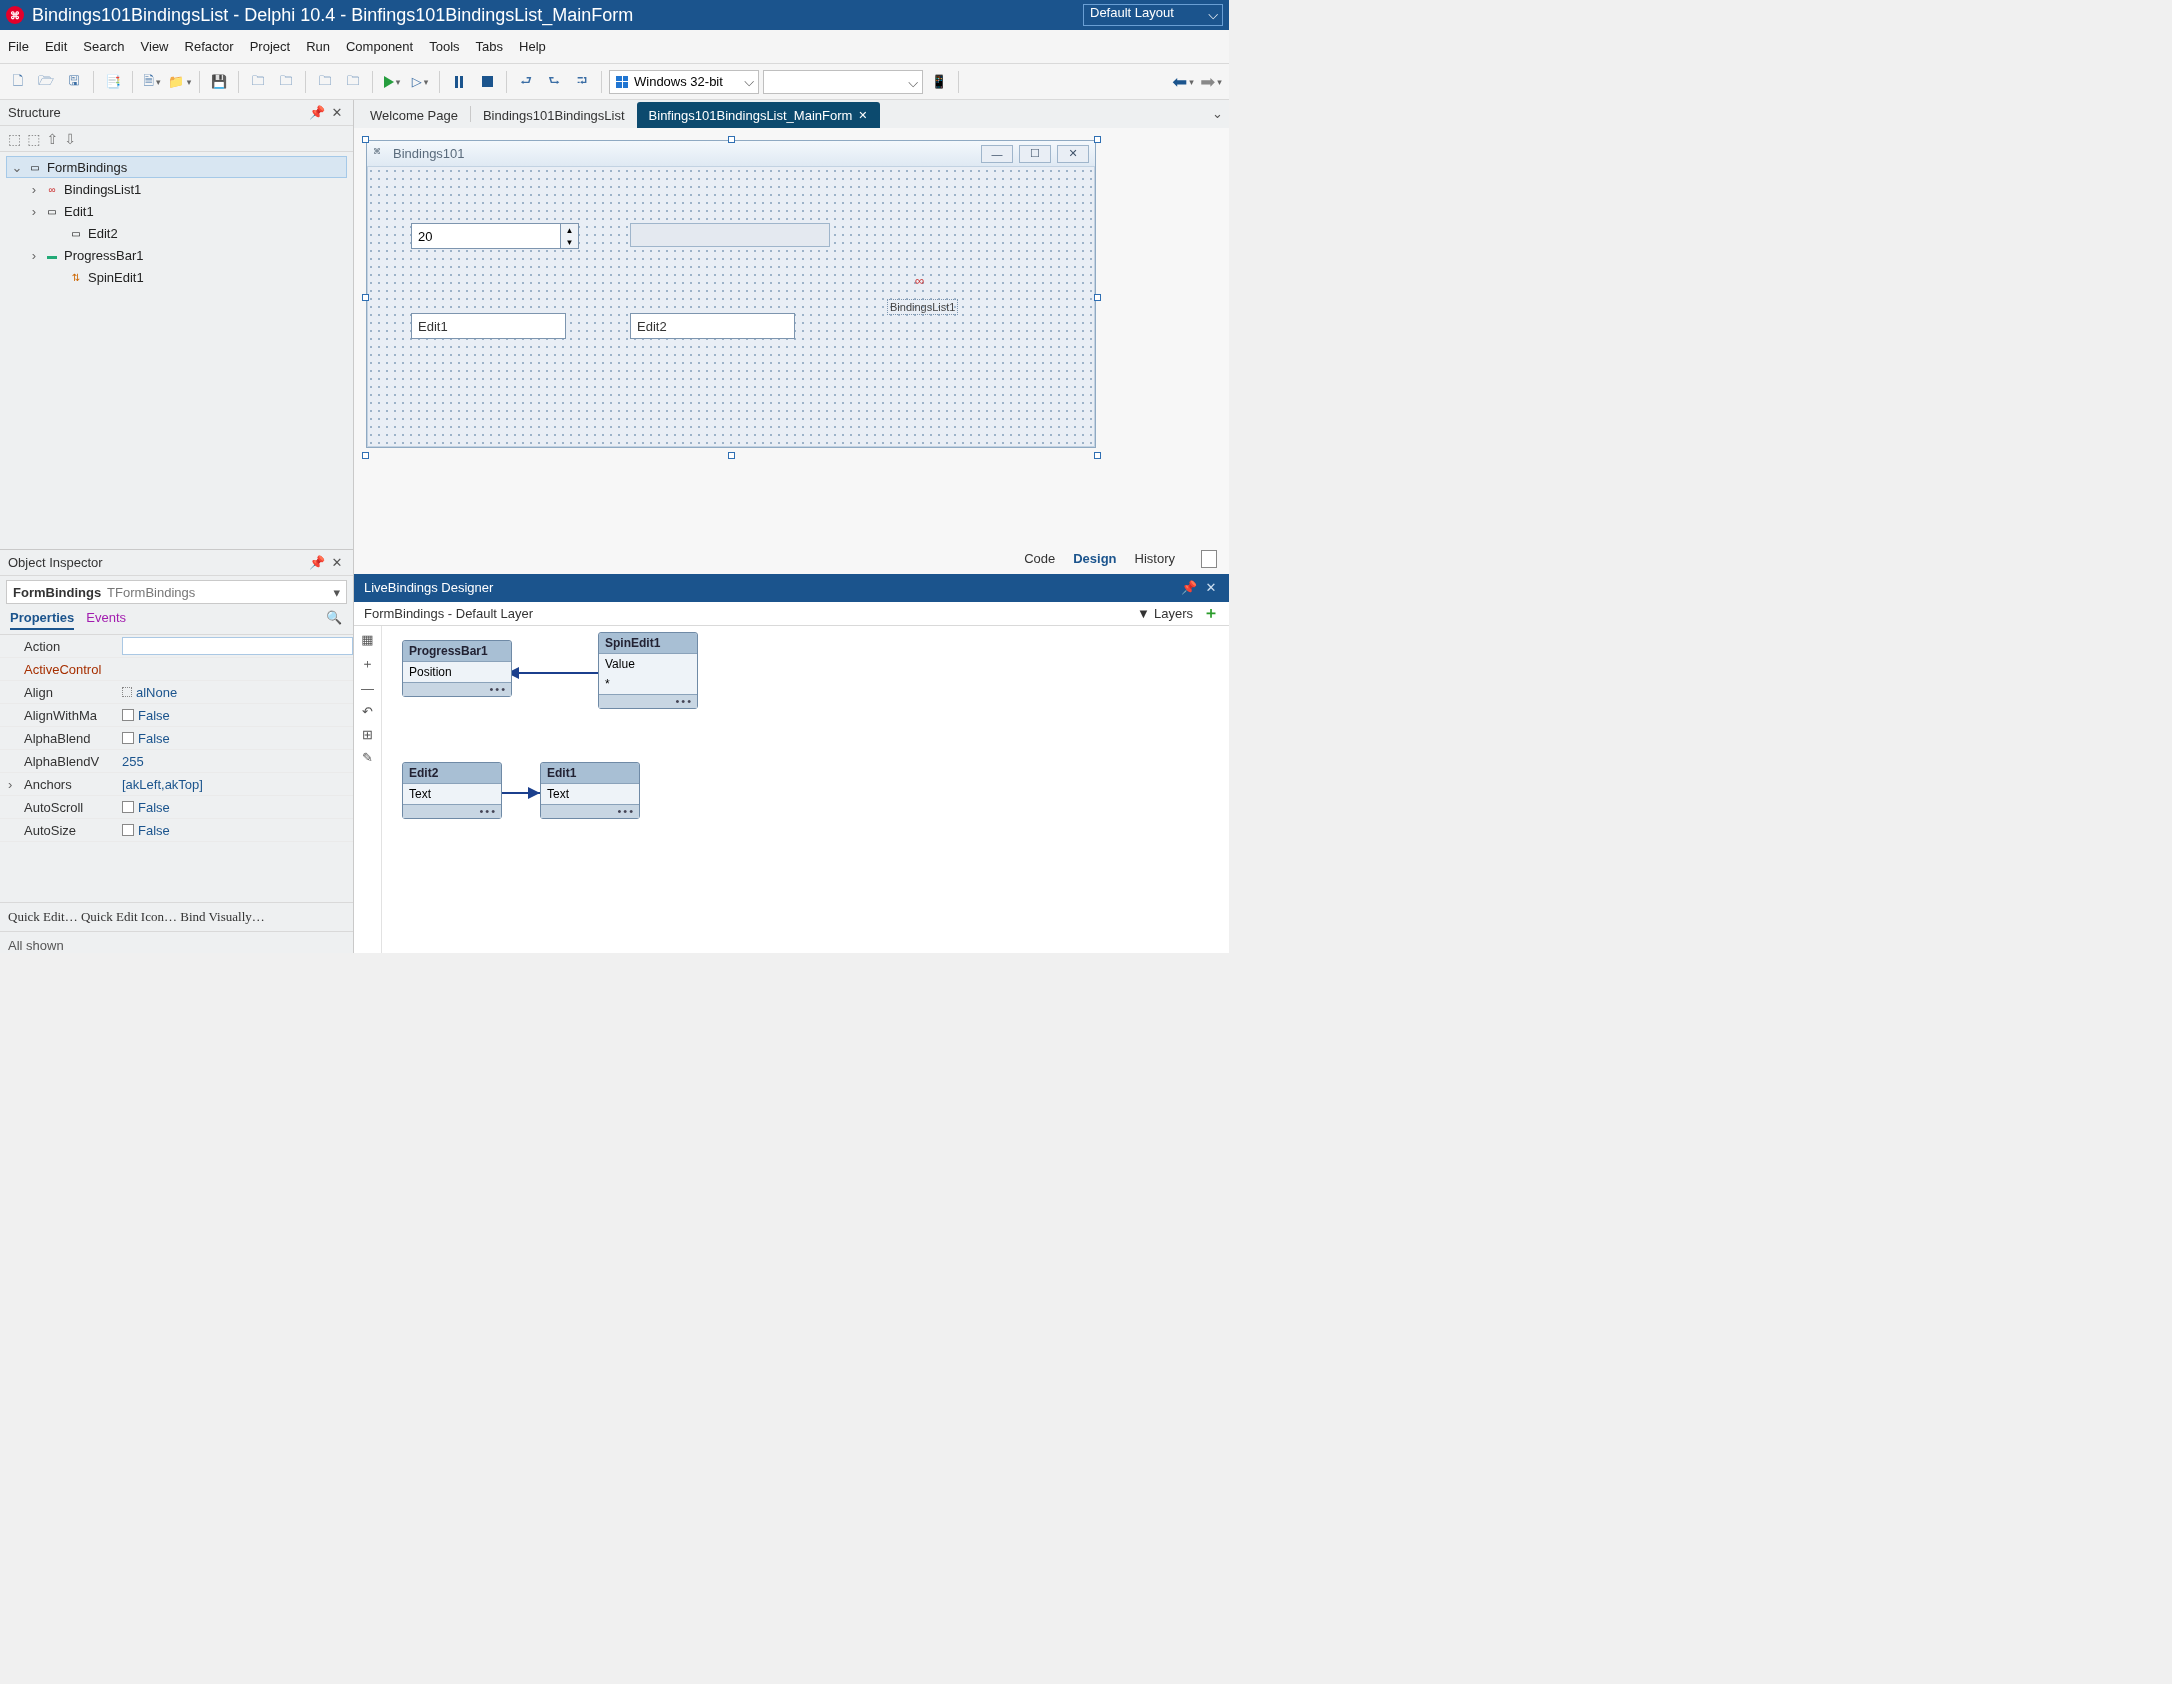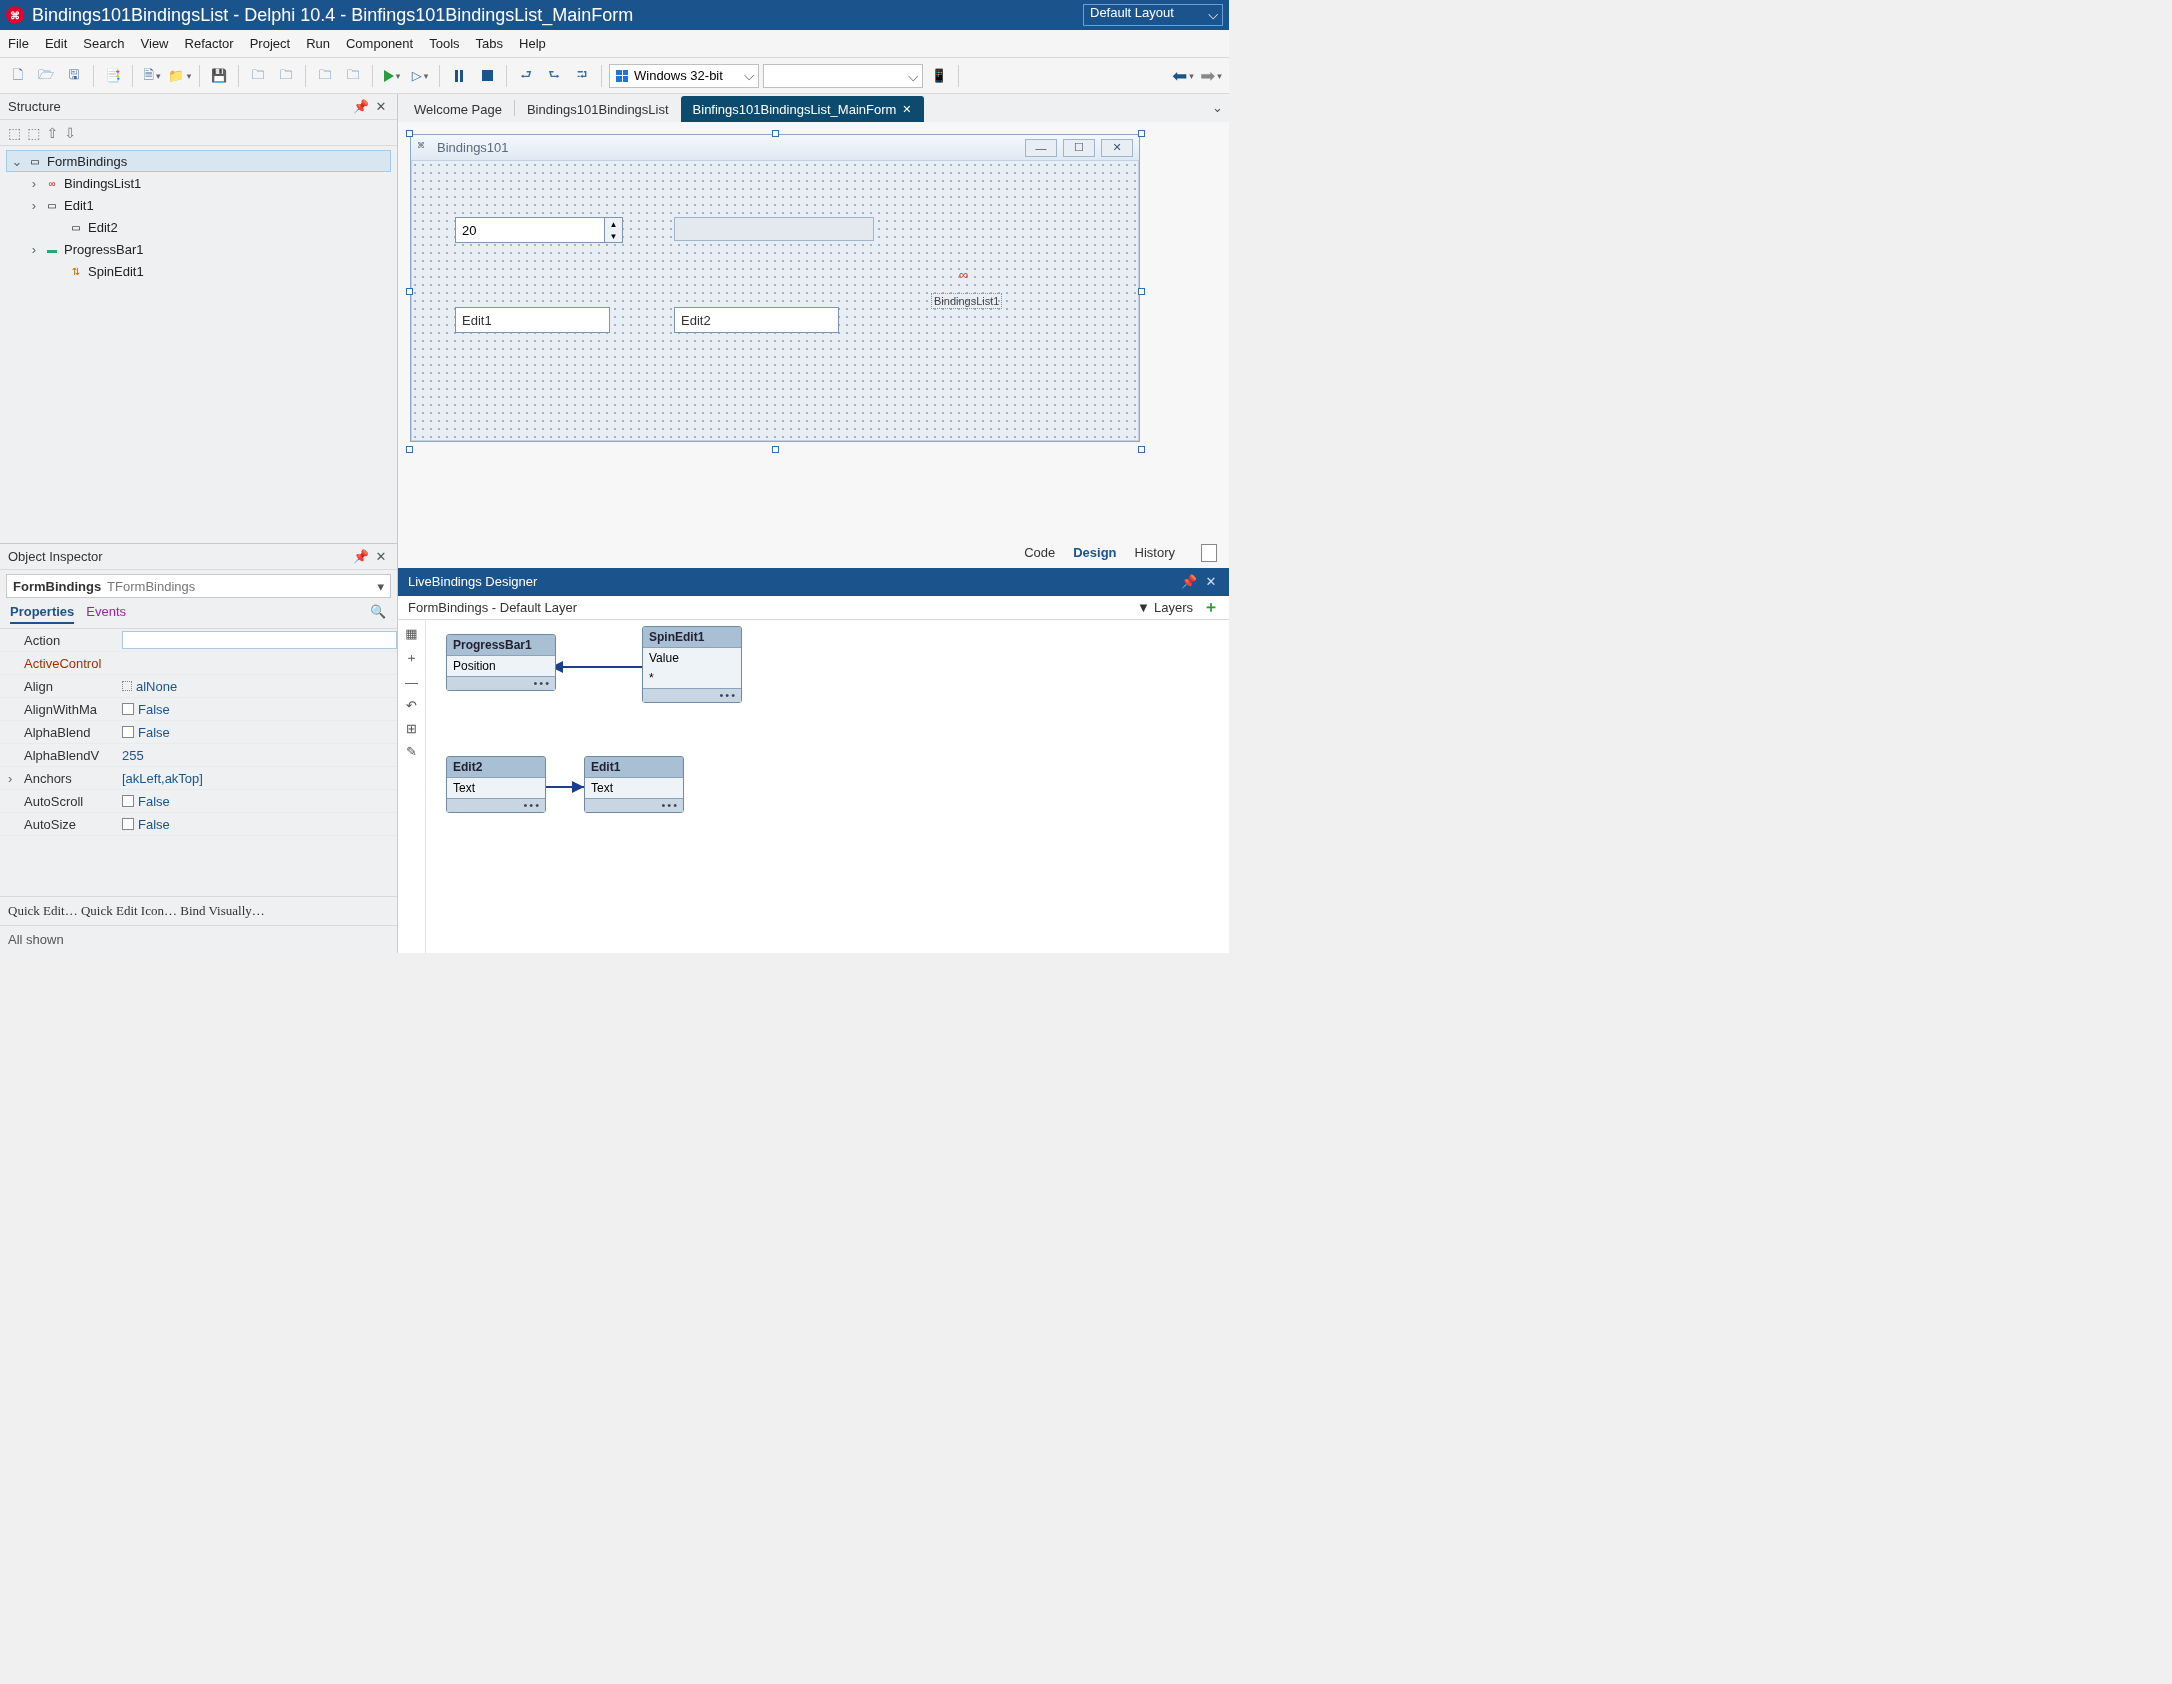--- a/index.html
+++ b/index.html
@@ -7,42 +7,42 @@
 
 
 .titlebar { height: 30px; background: #1b548d; color: #fff; display: flex; align-items: center; padding: 0 6px; gap: 8px; }
 .titlebar .app-icon { width: 18px; height: 18px; background: #e4002b; border-radius: 50%; display:flex;align-items:center;justify-content:center;font-weight:bold;font-size:10px;color:#fff;}
 .titlebar .title-text { flex: 0 0 auto; font-size: 18px; }
 .titlebar .spacer { flex: 1; }
 .titlebar .layout-select { background:#1b548d; color:#fff; border:1px solid #6a9fd4; height:22px; padding:0 18px 0 6px; min-width:140px; position:relative;}
 .titlebar .layout-select::after{content:"⌵";position:absolute;right:4px;top:2px;}
 
 
-.menubar { height: 28px; background: #f5f5f5; display: flex; align-items: center; padding: 0 8px; gap: 16px; border-bottom:1px solid #d9d9d9;}
+.menubar { height: 34px; background: #f5f5f5; display: flex; align-items: center; padding: 0 8px; gap: 16px; border-bottom:1px solid #d9d9d9;}
 .menubar span { color:#222; cursor:default; }
 
 
 .toolbar { height: 36px; background: #f5f5f5; display: flex; align-items: center; padding: 0 6px; gap: 4px; border-bottom:1px solid #d9d9d9;}
 .tb-btn { width:24px; height:24px; display:flex;align-items:center;justify-content:center; border:1px solid transparent; color:#3b6ea5;}
 .tb-sep { width:1px; height:22px; background:#d0d0d0; margin:0 3px; }
 .tb-drop::after{content:"▾";font-size:9px;margin-left:2px;color:#666;}
 .run-arrow { width:0;height:0;border-top:6px solid transparent;border-bottom:6px solid transparent;border-left:10px solid #269d3e;}
 .pause {display:flex;gap:2px;} .pause i{width:3px;height:12px;background:#1b548d;}
 .stopsq{width:11px;height:11px;background:#1b548d;}
 .target-combo{height:24px;border:1px solid #bfbfbf;background:#fff;display:flex;align-items:center;padding:0 18px 0 6px;gap:6px;min-width:150px;position:relative;}
 .target-combo::after{content:"⌵";position:absolute;right:4px;color:#555;}
 .win-ico{width:12px;height:12px;display:grid;grid-template-columns:1fr 1fr;grid-template-rows:1fr 1fr;gap:1px;}
 .win-ico i{background:#2176d2;}
 .empty-combo{height:24px;border:1px solid #bfbfbf;background:#fff;min-width:160px;position:relative;}
 .empty-combo::after{content:"⌵";position:absolute;right:4px;top:4px;color:#555;}
 .nav-arrow{font-size:18px;color:#1b548d;}
 
 
 .main { display:flex; height: calc(953px - 30px - 28px - 36px); }
-.leftcol { width: 398px; display:flex; flex-direction:column; border-right:1px solid #c9c9c9; background:#eef0f1;}
+.leftcol { width: 354px; display:flex; flex-direction:column; border-right:1px solid #c9c9c9; background:#eef0f1;}
 .rightcol { flex:1; display:flex; flex-direction:column; background:#f7f7f7;}
 
 
 .panelhead { height:26px; display:flex; align-items:center; padding:0 8px; background:#eef0f1; border-bottom:1px solid #d9d9d9; font-size:15px;color:#333;}
 .panelhead .spacer{flex:1;}
 .panelhead .pin,.panelhead .x{width:16px;height:16px;display:flex;align-items:center;justify-content:center;color:#555;margin-left:4px;}
 
 
 .structure { height: 450px; display:flex;flex-direction:column; border-bottom:1px solid #c9c9c9;}
 .struct-toolbar{height:26px;display:flex;align-items:center;gap:6px;padding:0 8px;border-bottom:1px solid #d9d9d9;}

